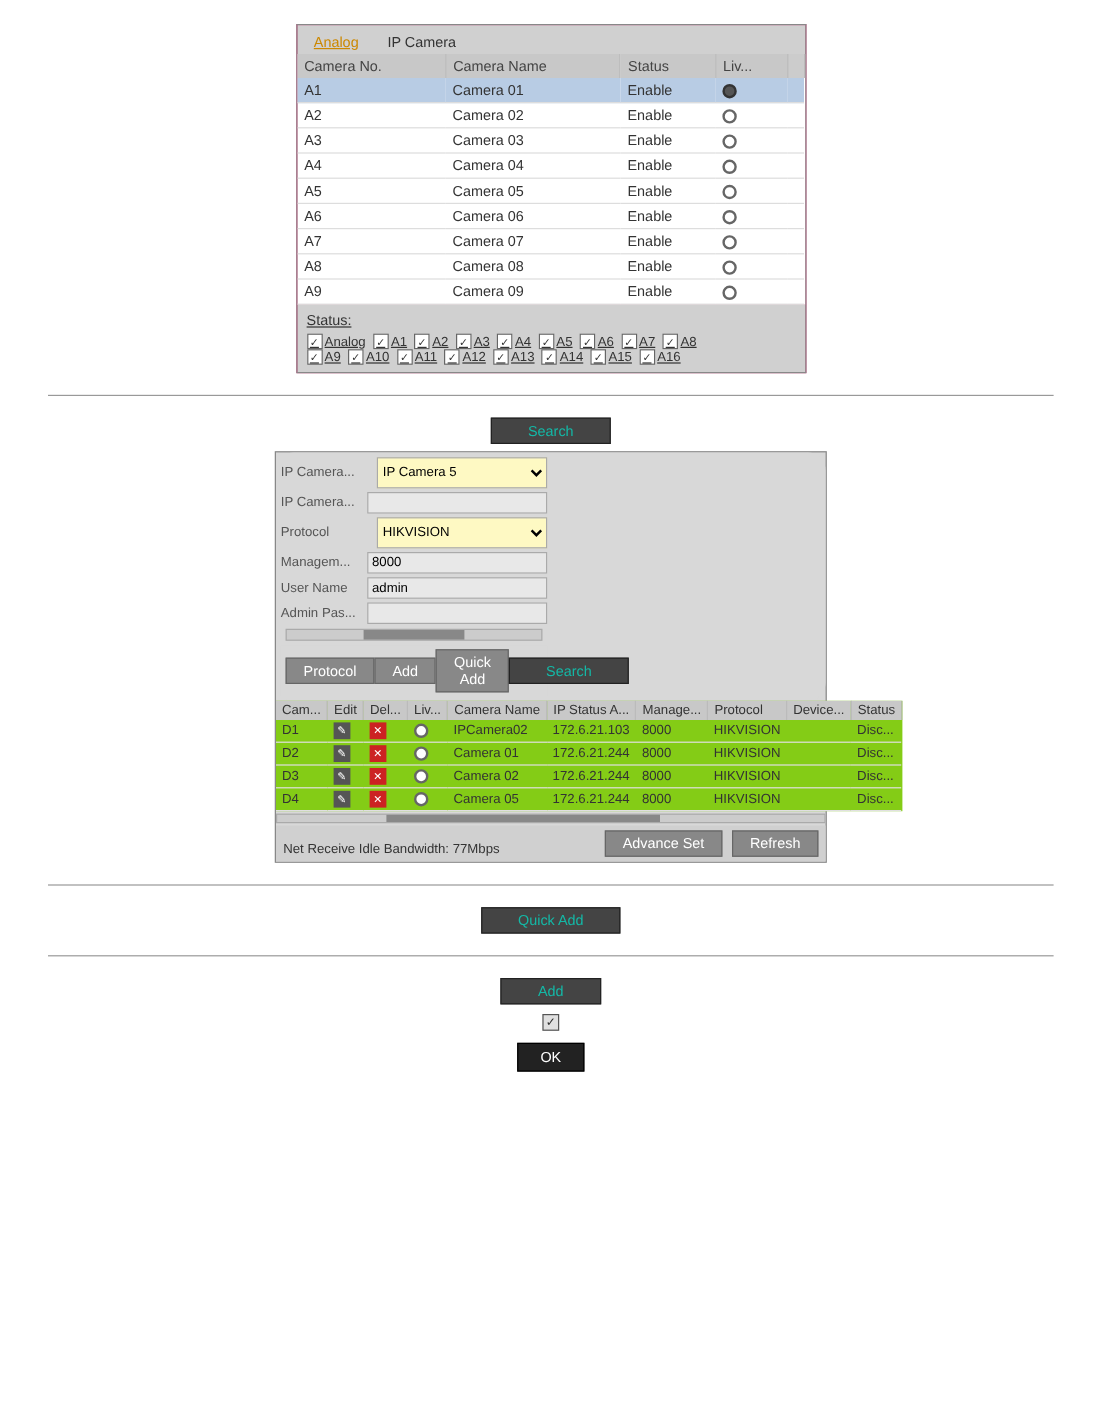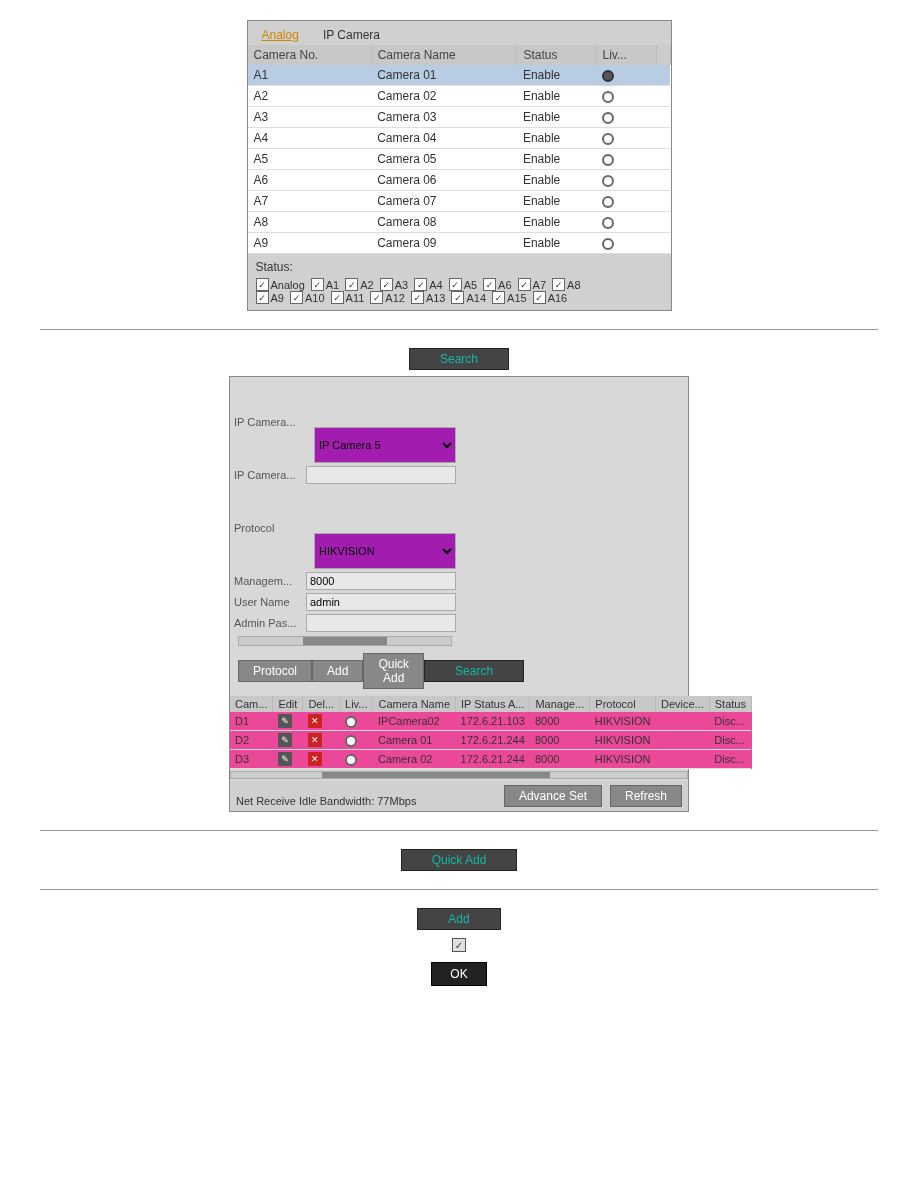--- a/index.html
+++ b/index.html
@@ -105,20 +105,21 @@
     }
 
     .scrollbar-col {
       width: 14px;
       background: #ccc;
     }
 
     .status-section {
       background: #d0d0d0;
       padding: 6px 8px;
+      text-decoration: underline;
     }
 
     .status-label {
       font-size: 12px;
       color: #333;
       margin-bottom: 4px;
     }
 
     .checkbox-row {
       display: flex;
@@ -222,24 +223,23 @@
       font-size: 11px;
       background: #e8e8e8;
       border: 1px solid #aaa;
       padding: 1px 3px;
       height: 18px;
     }
 
     .form-select {
       flex: 1;
       font-size: 11px;
-      background: #a21caf;
+      background: #fef9c3;
       border: 1px solid #aaa;
-      height: 36px;
-      margin-top: 46px;
+      height: 26px;
     }
 
     .scrollbar-mini {
       height: 10px;
       background: #ccc;
       border: 1px solid #aaa;
       margin: 4px;
       position: relative;
     }
 
@@ -277,21 +277,21 @@
       font-weight: normal;
       border-right: 1px solid #bbb;
       white-space: nowrap;
     }
 
     
     .device-list-table {
       width: 100%;
       border-collapse: collapse;
       font-size: 11px;
-      background: #ec4899;
+      background: #84cc16;
     }
 
     .device-list-table thead tr {
       background: #c8c8c8;
     }
 
     .device-list-table th {
       padding: 2px 5px;
       text-align: left;
       font-weight: normal;
@@ -661,20 +661,32 @@
       <td><span class="edit-icon">✎</span></td>
       <td><span class="del-icon">✕</span></td>
       <td><span class="radio-circle"></span></td>
       <td>Camera 02</td>
       <td>172.6.21.244</td>
       <td>8000</td>
       <td>HIKVISION</td>
       <td></td>
       <td>Disc...</td>
     </tr>
+            <tr>
+      <td>D4</td>
+      <td><span class="edit-icon">✎</span></td>
+      <td><span class="del-icon">✕</span></td>
+      <td><span class="radio-circle"></span></td>
+      <td>Camera 05</td>
+      <td>172.6.21.244</td>
+      <td>8000</td>
+      <td>HIKVISION</td>
+      <td></td>
+      <td>Disc...</td>
+    </tr>
           </tbody>
       </table>
 
       <div class="scrollbar-horizontal">
         <div class="scrollbar-h-thumb"></div>
       </div>
 
       <div class="bottom-bar">
         <span>Net Receive Idle Bandwidth: 77Mbps</span>
         <div style="display:flex;gap:8px;">

